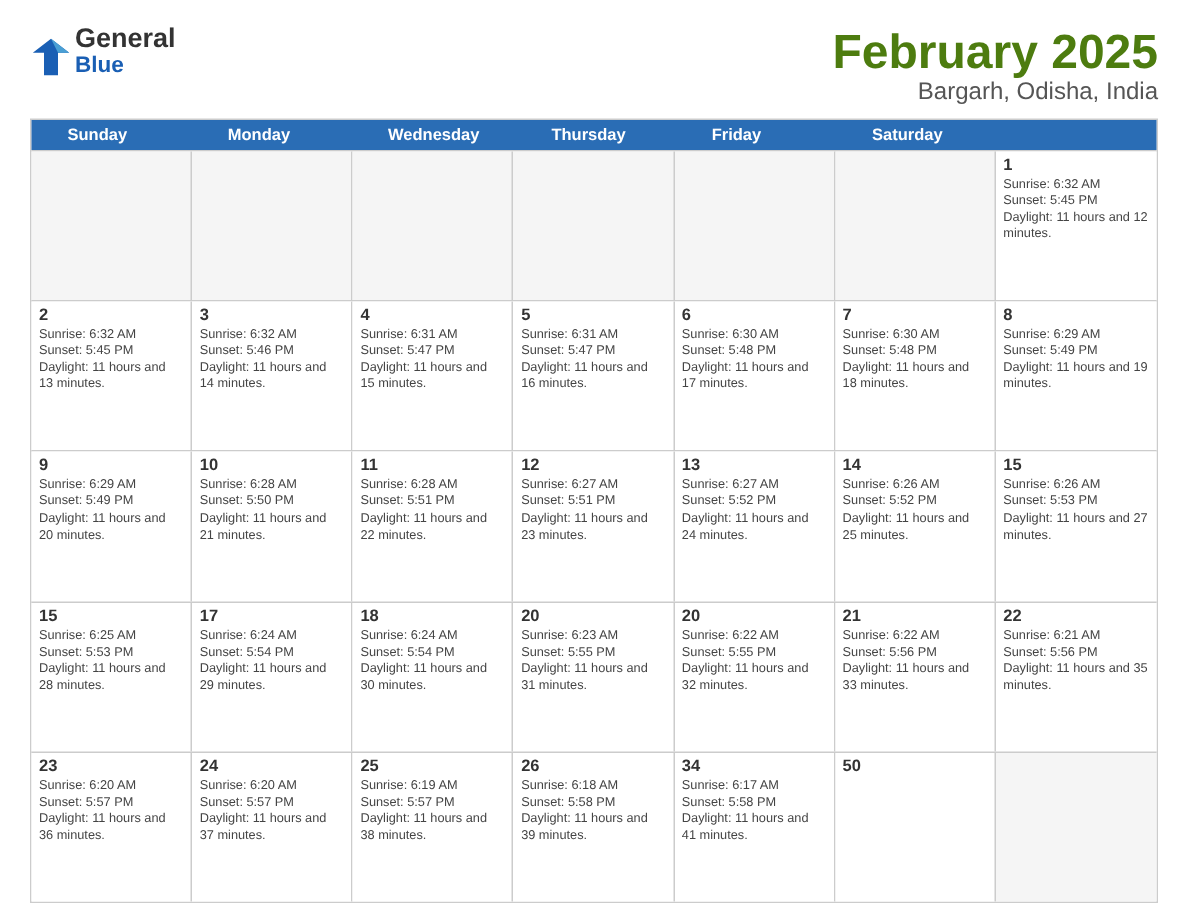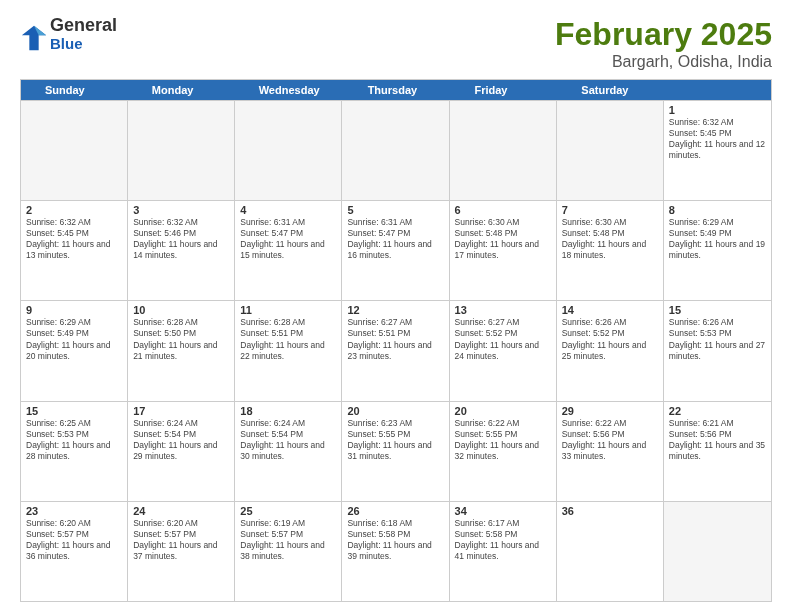--- a/index.html
+++ b/index.html
@@ -236,21 +236,21 @@
           </div>
           <div class="cal-cell">
             <span class="day-num">20</span>
             <div class="day-info">Sunrise: 6:23 AM<br>Sunset: 5:55 PM<br>Daylight: 11 hours and 31 minutes.</div>
           </div>
           <div class="cal-cell">
             <span class="day-num">20</span>
             <div class="day-info">Sunrise: 6:22 AM<br>Sunset: 5:55 PM<br>Daylight: 11 hours and 32 minutes.</div>
           </div>
           <div class="cal-cell">
-            <span class="day-num">29</span>
+            <span class="day-num">21</span>
             <div class="day-info">Sunrise: 6:22 AM<br>Sunset: 5:56 PM<br>Daylight: 11 hours and 33 minutes.</div>
           </div>
           <div class="cal-cell">
             <span class="day-num">22</span>
             <div class="day-info">Sunrise: 6:21 AM<br>Sunset: 5:56 PM<br>Daylight: 11 hours and 35 minutes.</div>
           </div>
         </div>
         <div class="cal-row">
           <div class="cal-cell">
             <span class="day-num">23</span>
@@ -266,19 +266,19 @@
           </div>
           <div class="cal-cell">
             <span class="day-num">26</span>
             <div class="day-info">Sunrise: 6:18 AM<br>Sunset: 5:58 PM<br>Daylight: 11 hours and 39 minutes.</div>
           </div>
           <div class="cal-cell">
             <span class="day-num">34</span>
             <div class="day-info">Sunrise: 6:17 AM<br>Sunset: 5:58 PM<br>Daylight: 11 hours and 41 minutes.</div>
           </div>
           <div class="cal-cell">
-            <span class="day-num">36</span>
+            <span class="day-num">50</span>
           </div>
           <div class="cal-cell empty"></div>
         </div>
       </div>
   </div>
 </div>
 
 </body></html>

